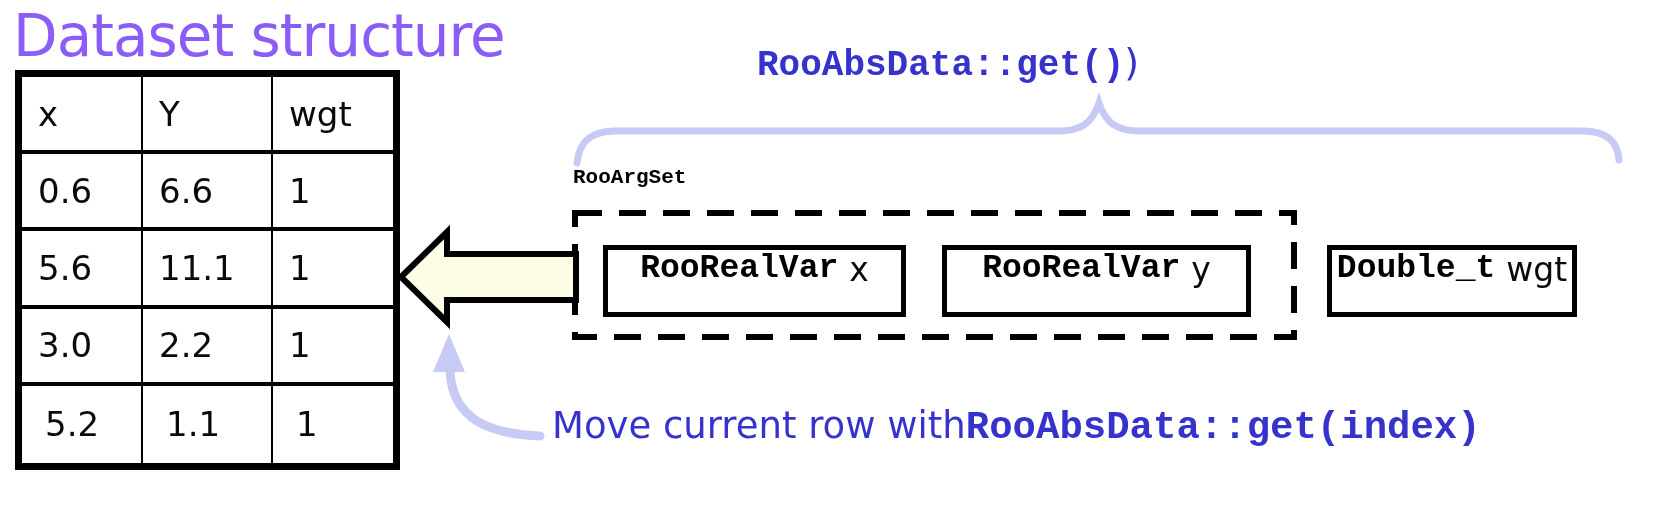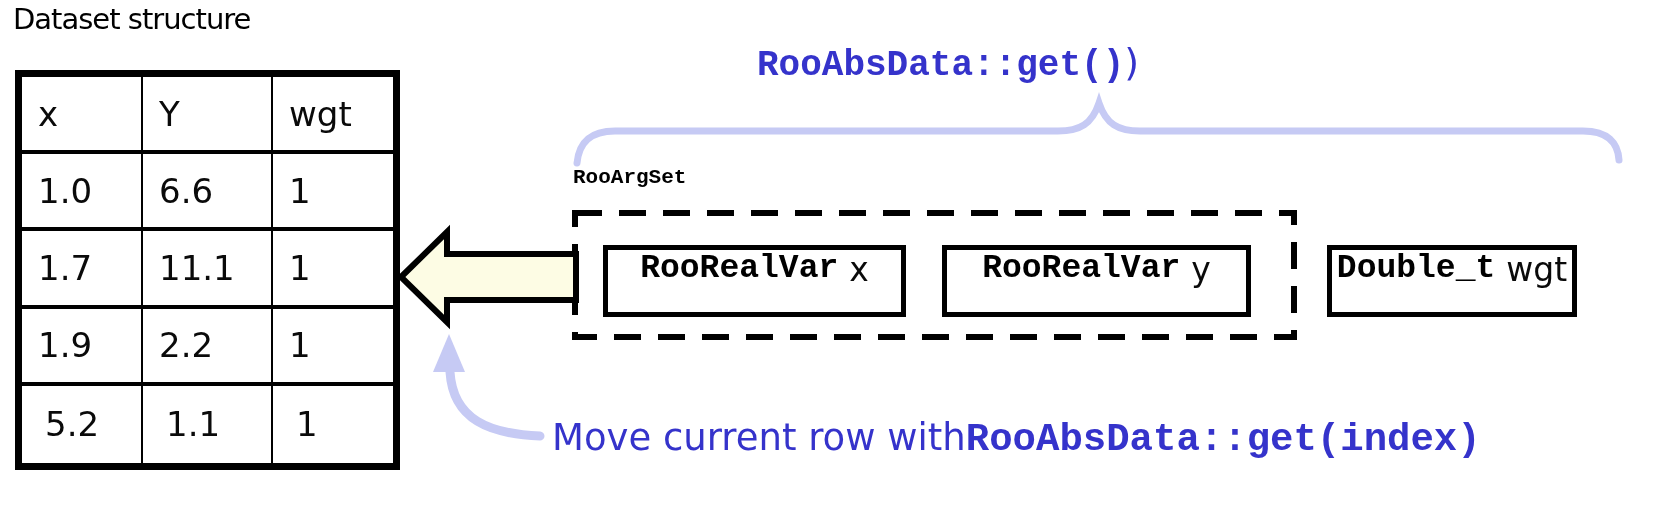--- a/index.html
+++ b/index.html
@@ -9,21 +9,21 @@
     background:#fff;
     overflow:hidden;
     font-family:"DejaVu Sans","Liberation Sans",sans-serif;
     color:#111;
   }
   .sans{font-family:"DejaVu Sans","Liberation Sans",sans-serif;}
   .code{font-family:"Liberation Mono","DejaVu Sans Mono",monospace;font-weight:bold;}
 
   .page-title{
     position:absolute;left:13px;top:2px;
-    font-size:29px;letter-spacing:-1px;color:#000000;
+    font-size:58px;letter-spacing:-1px;color:#8b5cf6;
     white-space:nowrap;
   }
 
   
   .dtable{
     position:absolute;left:15px;top:70px;width:385px;height:400px;
     box-sizing:border-box;border:7px solid #000;background:#fff;
     display:grid;
     grid-template-columns:121px 130px 1fr;
     grid-template-rows:repeat(5,1fr);
@@ -68,45 +68,45 @@
   .vbox-wgt{left:1327px;width:250px;}
 
   
   .annotation{
     position:absolute;color:var(--annotation-blue,#3533cb);
     white-space:nowrap;display:flex;align-items:baseline;
   }
   .annotation .plain{font-size:38px;}
   .annotation .codepart{font-size:36px;color:var(--annotation-blue,#3533cb);}
   .annotation-top{left:757px;top:40px;}
-  .annotation-bottom{left:552px;top:404px;margin-top:12px;}
+  .annotation-bottom{left:552px;top:404px;}
   .annotation-bottom .plain{font-size:37px;}
   .annotation-bottom .codepart{font-size:39px;}
 </style>
 </head>
 <body>
 
 <div class="canvas">
 
   <div class="page-title">Dataset structure</div>
 
   <div class="dtable">
     <div class="cell">x</div>
     <div class="cell">Y</div>
     <div class="cell last-col">wgt</div>
 
-    <div class="cell">1.0</div>
+    <div class="cell">0.6</div>
     <div class="cell">6.6</div>
     <div class="cell last-col">1</div>
 
-    <div class="cell">1.7</div>
+    <div class="cell">5.6</div>
     <div class="cell">11.1</div>
     <div class="cell last-col">1</div>
 
-    <div class="cell">1.9</div>
+    <div class="cell">3.0</div>
     <div class="cell">2.2</div>
     <div class="cell last-col">1</div>
 
     <div class="cell last-row">5.2</div>
     <div class="cell last-row">1.1</div>
     <div class="cell last-col last-row">1</div>
   </div>
 
   <div class="argset-label code">RooArgSet</div>
 

